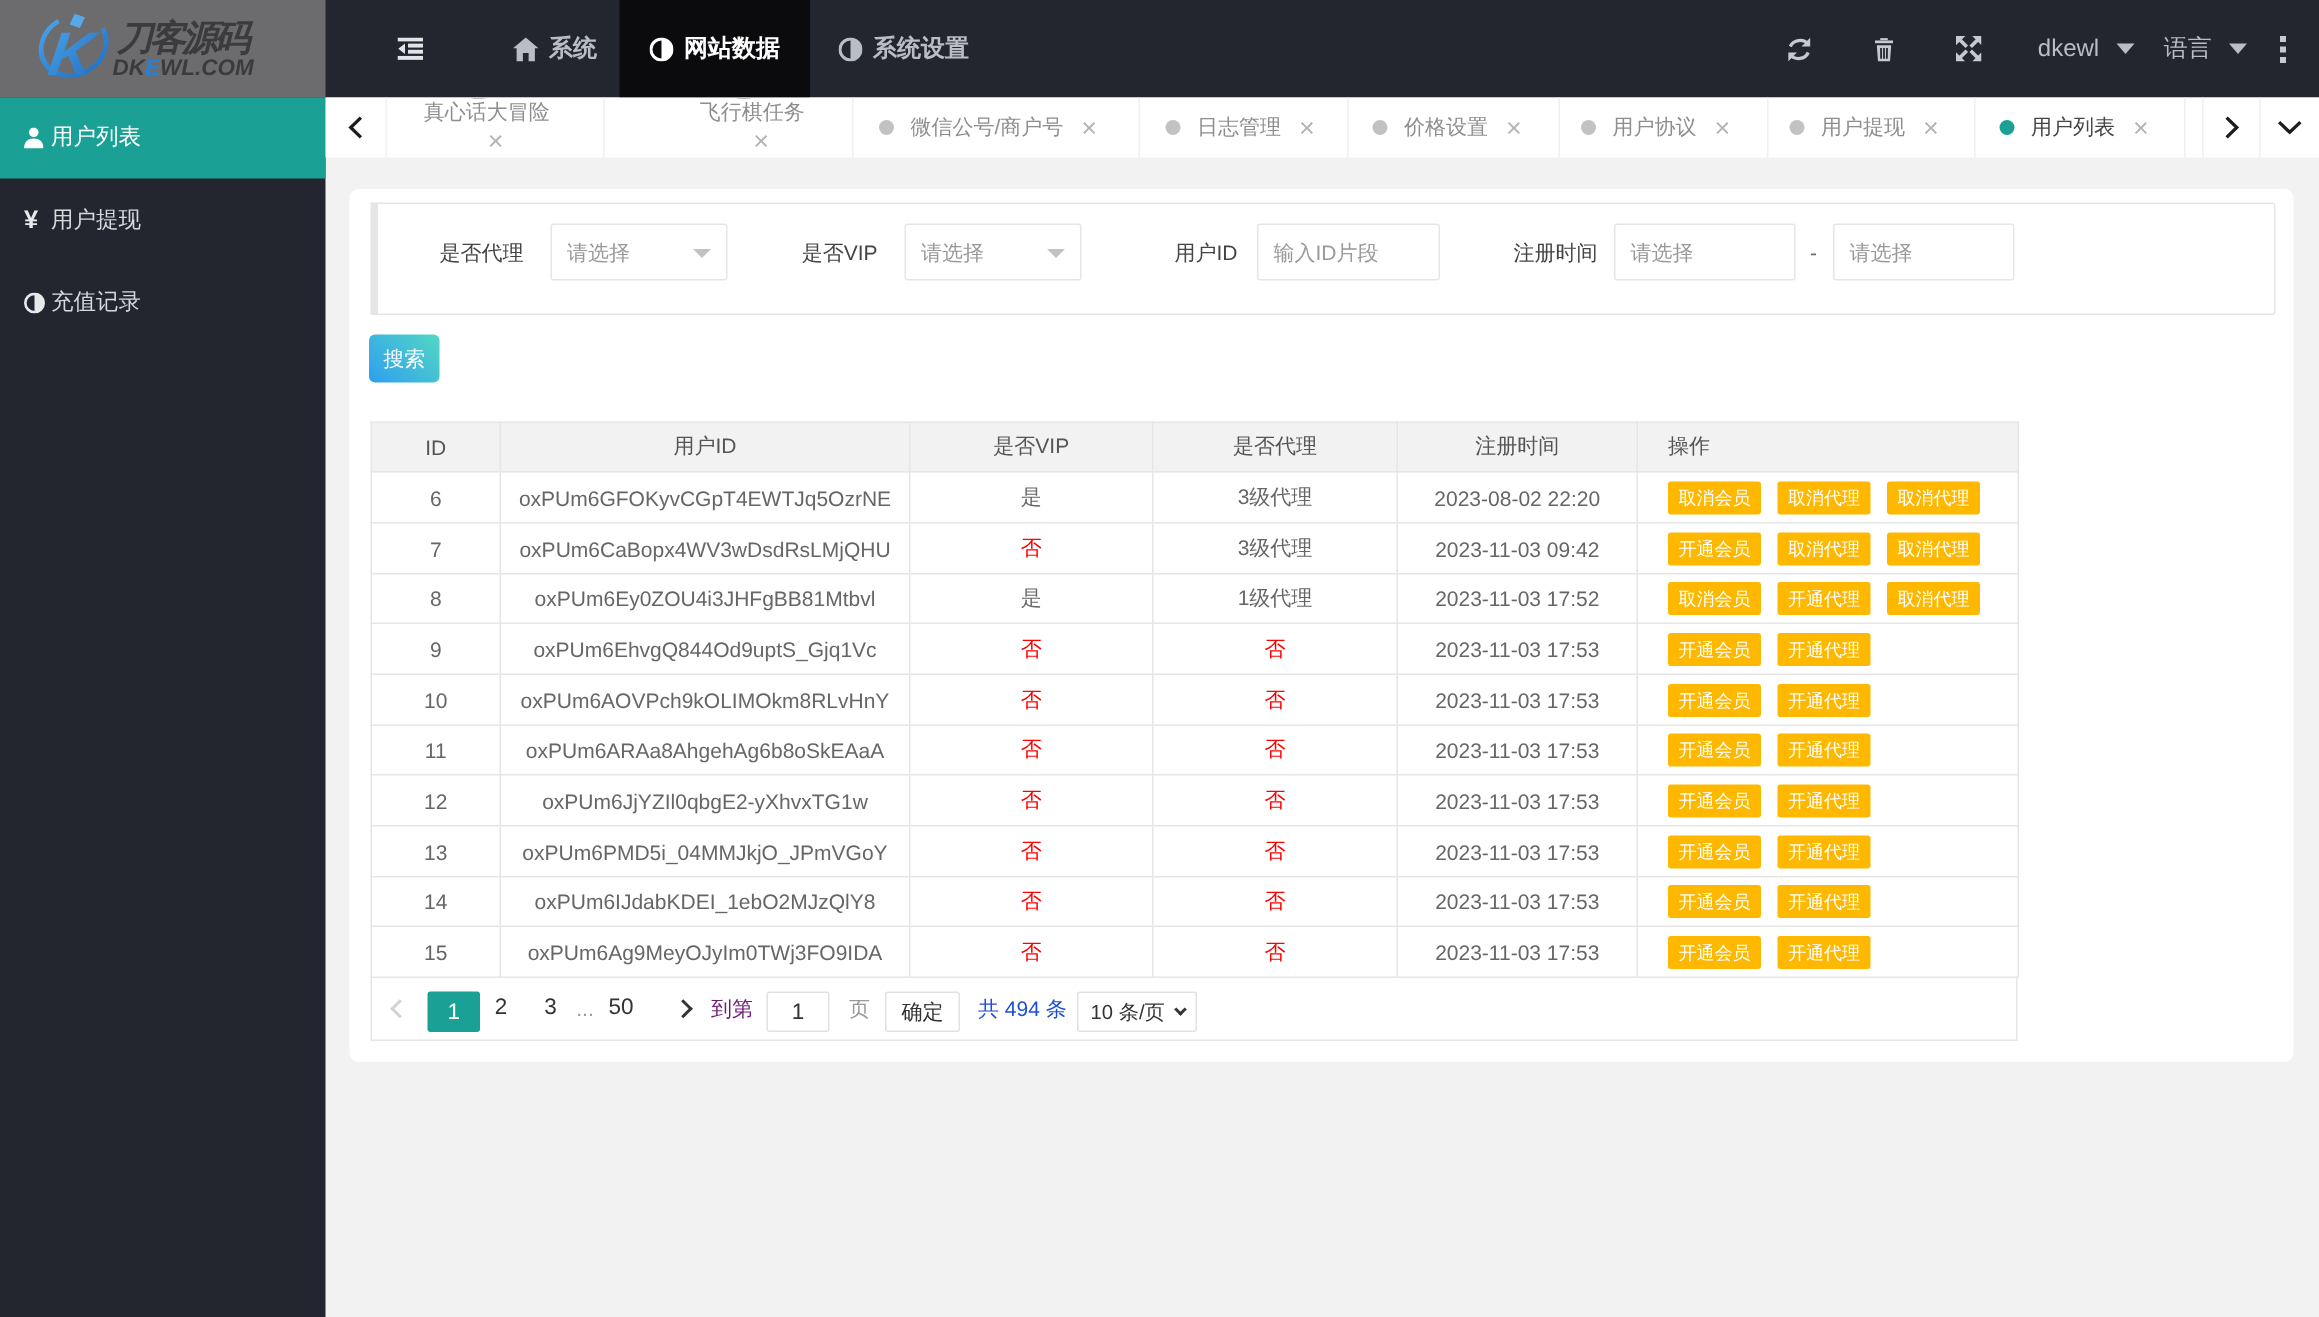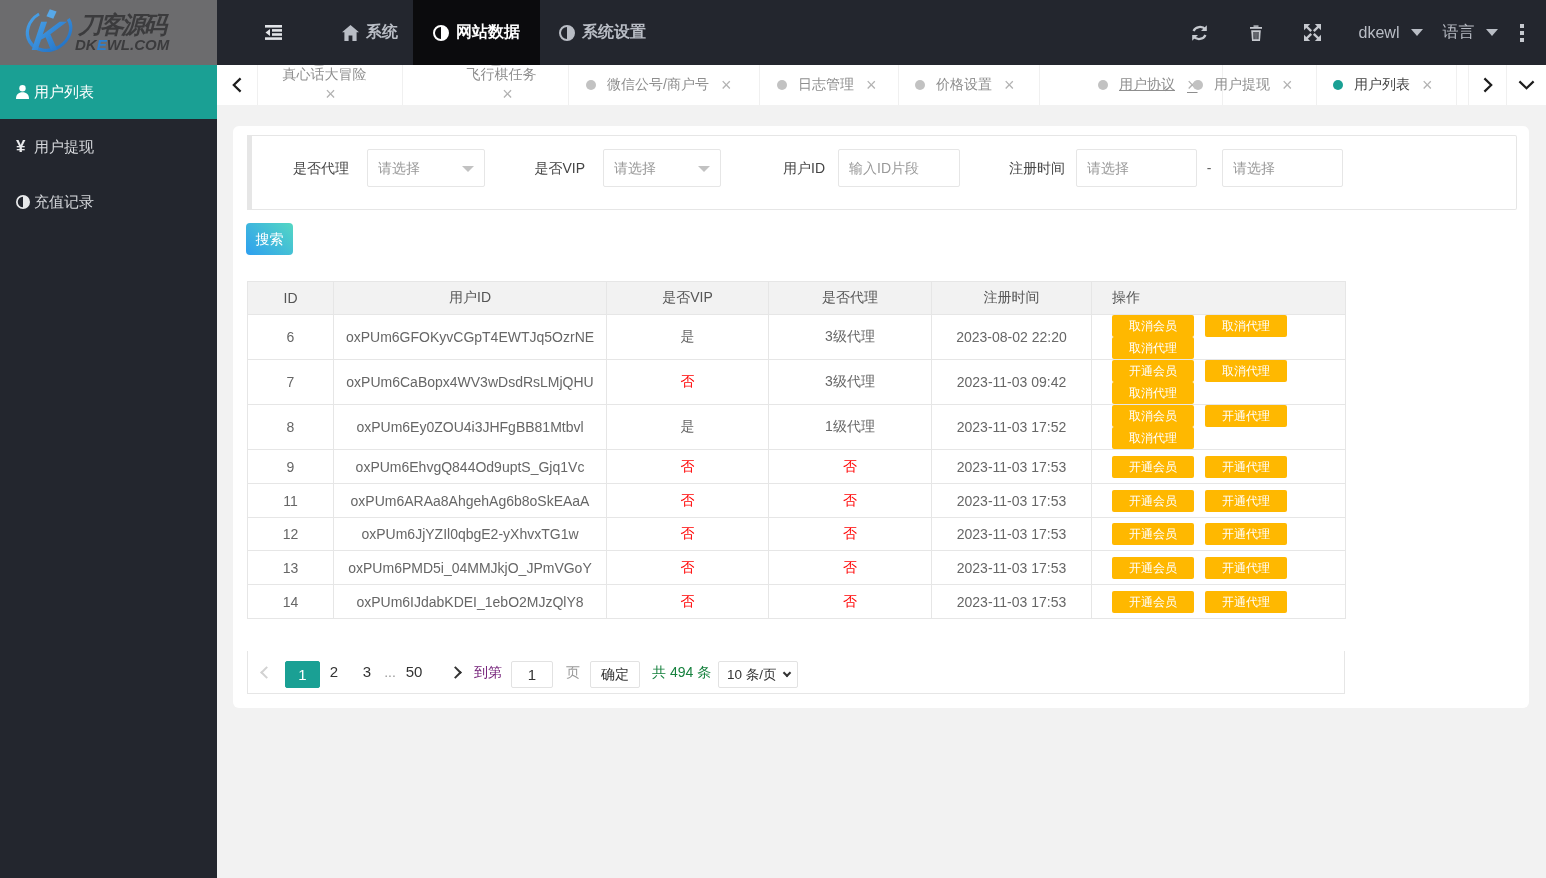--- a/index.html
+++ b/index.html
@@ -44,21 +44,21 @@
   text-align:center; line-height:32px; }
 
 
 #tbl { position:absolute; left:14px; top:155px; border-collapse:collapse; font-size:14px; color:#666;
   table-layout:fixed; width:1099px; }
 #tbl th, #tbl td { border:1px solid #e6e6e6; text-align:center; font-weight:normal; padding:0; }
 #tbl td { height:34px; }
 #tbl tr:nth-child(4) td, #tbl tr:nth-child(7) td, #tbl tr:nth-child(10) td { height:33px; }
 #tbl th { background:#f2f2f2; color:#555; height:33px; }
 #tbl .op { text-align:left; padding-left:20px; }
-.wbtn { display:inline-block; height:22px; line-height:22px; padding:0 17px; background:#ffb800;
+.wbtn { display:inline-block; height:22px; line-height:22px; padding:0 7px; background:#ffb800;
   color:#fff; font-size:12px; border-radius:2px; margin-right:11px; }
 .red { color:#f00; }
 
 
 #pagebar { position:absolute; left:14px; top:525px; width:1098px; height:43px;
   border:1px solid #e6e6e6; border-top:none; font-size:14px; color:#333; }
 #pagebar > div { position:absolute; top:0; height:42px; line-height:42px; }
 .pgbox { top:10px !important; height:27px !important; line-height:25px !important;
   border:1px solid #e2e2e2; background:#fff; text-align:center; border-radius:2px; }
 .chev { display:inline-block; width:9px; height:9px; border-left:2px solid; border-bottom:2px solid; }
@@ -189,21 +189,21 @@
   <div class="tcell" style="left:0;width:41px;">
     <svg width="10" height="16" viewBox="0 0 10 16" fill="none" stroke="#1d1d1d" stroke-width="2.2">
         <path d="M8.6 1.4 L1.8 8 L8.6 14.6"></path>
       </svg>
   </div>
   <div class="tab" style="left:27px; width:159px; padding-left:3px;flex-direction:column;"><span class="dot"></span>真心话大冒险<span class="x">×</span></div>
   <div class="tab" style="left:200px; width:152px; padding-left:18px;flex-direction:column;"><span class="dot"></span>飞行棋任务<span class="x">×</span></div>
   <div class="tab" style="left:352px; width:191px; padding-left:17px;"><span class="dot"></span>微信公号/商户号<span class="x">×</span></div>
   <div class="tab" style="left:543px; width:139px; padding-left:17px;"><span class="dot"></span>日志管理<span class="x">×</span></div>
   <div class="tab" style="left:682px; width:141px; padding-left:16px;"><span class="dot"></span>价格设置<span class="x">×</span></div>
-  <div class="tab" style="left:867px; width:139px; padding-left:14px;text-decoration:underline;"><span class="dot"></span>用户协议<span class="x">×</span></div>
+  <div class="tab" style="left:823px; width:139px; padding-left:14px;"><span class="dot"></span>用户协议<span class="x">×</span></div>
   <div class="tab" style="left:962px; width:138px; padding-left:14px;"><span class="dot"></span>用户提现<span class="x">×</span></div>
   <div class="tab active" style="left:1100px; width:140px; padding-left:16px;"><span class="dot"></span>用户列表<span class="x">×</span></div>
   <div class="tcell" style="left:1251px;width:39px;border-left:1px solid #f0f0f0;">
     <svg width="10" height="16" viewBox="0 0 10 16" fill="none" stroke="#1d1d1d" stroke-width="2.2">
         <path d="M1.4 1.4 L8.2 8 L1.4 14.6"></path>
       </svg>
   </div>
   <div class="tcell" style="left:1290px;width:39px;border-right:none;">
     <svg width="17" height="10" viewBox="0 0 17 10" fill="none" stroke="#1d1d1d" stroke-width="2.2">
         <path d="M1.4 1.4 L8.5 8.2 L15.6 1.4"></path>
@@ -262,20 +262,28 @@
         </tr>
     <tr>
           <td>9</td>
           <td>oxPUm6EhvgQ844Od9uptS_Gjq1Vc</td>
           <td class="red">否</td>
           <td class="red">否</td>
           <td>2023-11-03 17:53</td>
       <td class="op"><span class="wbtn">开通会员</span><span class="wbtn">开通代理</span></td>
         </tr>
     <tr>
+          <td>10</td>
+          <td>oxPUm6AOVPch9kOLIMOkm8RLvHnY</td>
+          <td class="red">否</td>
+          <td class="red">否</td>
+          <td>2023-11-03 17:53</td>
+      <td class="op"><span class="wbtn">开通会员</span><span class="wbtn">开通代理</span></td>
+        </tr>
+    <tr>
           <td>11</td>
           <td>oxPUm6ARAa8AhgehAg6b8oSkEAaA</td>
           <td class="red">否</td>
           <td class="red">否</td>
           <td>2023-11-03 17:53</td>
       <td class="op"><span class="wbtn">开通会员</span><span class="wbtn">开通代理</span></td>
         </tr>
     <tr>
           <td>12</td>
           <td>oxPUm6JjYZIl0qbgE2-yXhvxTG1w</td>
@@ -288,38 +296,46 @@
           <td>13</td>
           <td>oxPUm6PMD5i_04MMJkjO_JPmVGoY</td>
           <td class="red">否</td>
           <td class="red">否</td>
           <td>2023-11-03 17:53</td>
       <td class="op"><span class="wbtn">开通会员</span><span class="wbtn">开通代理</span></td>
         </tr>
     <tr>
           <td>14</td>
           <td>oxPUm6IJdabKDEI_1ebO2MJzQlY8</td>
+          <td class="red">否</td>
+          <td class="red">否</td>
+          <td>2023-11-03 17:53</td>
+      <td class="op"><span class="wbtn">开通会员</span><span class="wbtn">开通代理</span></td>
+        </tr>
+    <tr>
+          <td>15</td>
+          <td>oxPUm6Ag9MeyOJyIm0TWj3FO9IDA</td>
           <td class="red">否</td>
           <td class="red">否</td>
           <td>2023-11-03 17:53</td>
       <td class="op"><span class="wbtn">开通会员</span><span class="wbtn">开通代理</span></td>
         </tr>
   </tbody>
     </table>
 
   <div id="pagebar">
     <div style="left:8px;width:20px;text-align:center;"><span class="chev l" style="color:#d2d2d2;"></span></div>
     <div class="pgbox" style="left:37px;width:35px;background:#1aa094;border-color:#1aa094;color:#fff;font-size:15px;">1</div>
     <div style="left:76px;width:20px;text-align:center;font-size:15px;">2</div>
     <div style="left:109px;width:20px;text-align:center;font-size:15px;">3</div>
     <div style="left:132px;width:20px;text-align:center;color:#999;">...</div>
     <div style="left:152px;width:28px;text-align:center;font-size:15px;">50</div>
     <div style="left:197px;width:20px;text-align:center;"><span class="chev r" style="color:#333;"></span></div>
     <div style="left:226px;color:#701a75;">到第</div>
     <div class="pgbox" style="left:263px;width:42px;font-size:15px;">1</div>
     <div style="left:318px;color:#999;">页</div>
     <div class="pgbox" style="left:342px;width:50px;color:#333;">确定</div>
-    <div style="left:404px;color:#15803d;">共 494 条</div>
+    <div style="left:404px;color:#1d4ed8;">共 494 条</div>
     <div class="pgbox" style="left:470px;width:80px;color:#333;text-align:left;padding-left:8px;font-size:13.5px;">10 条/页
       <span class="chev" style="transform:rotate(-45deg);color:#333;position:absolute;right:7px;top:8px;width:6px;height:6px;"></span>
     </div>
   </div>
 </div>
 
 </body></html>

